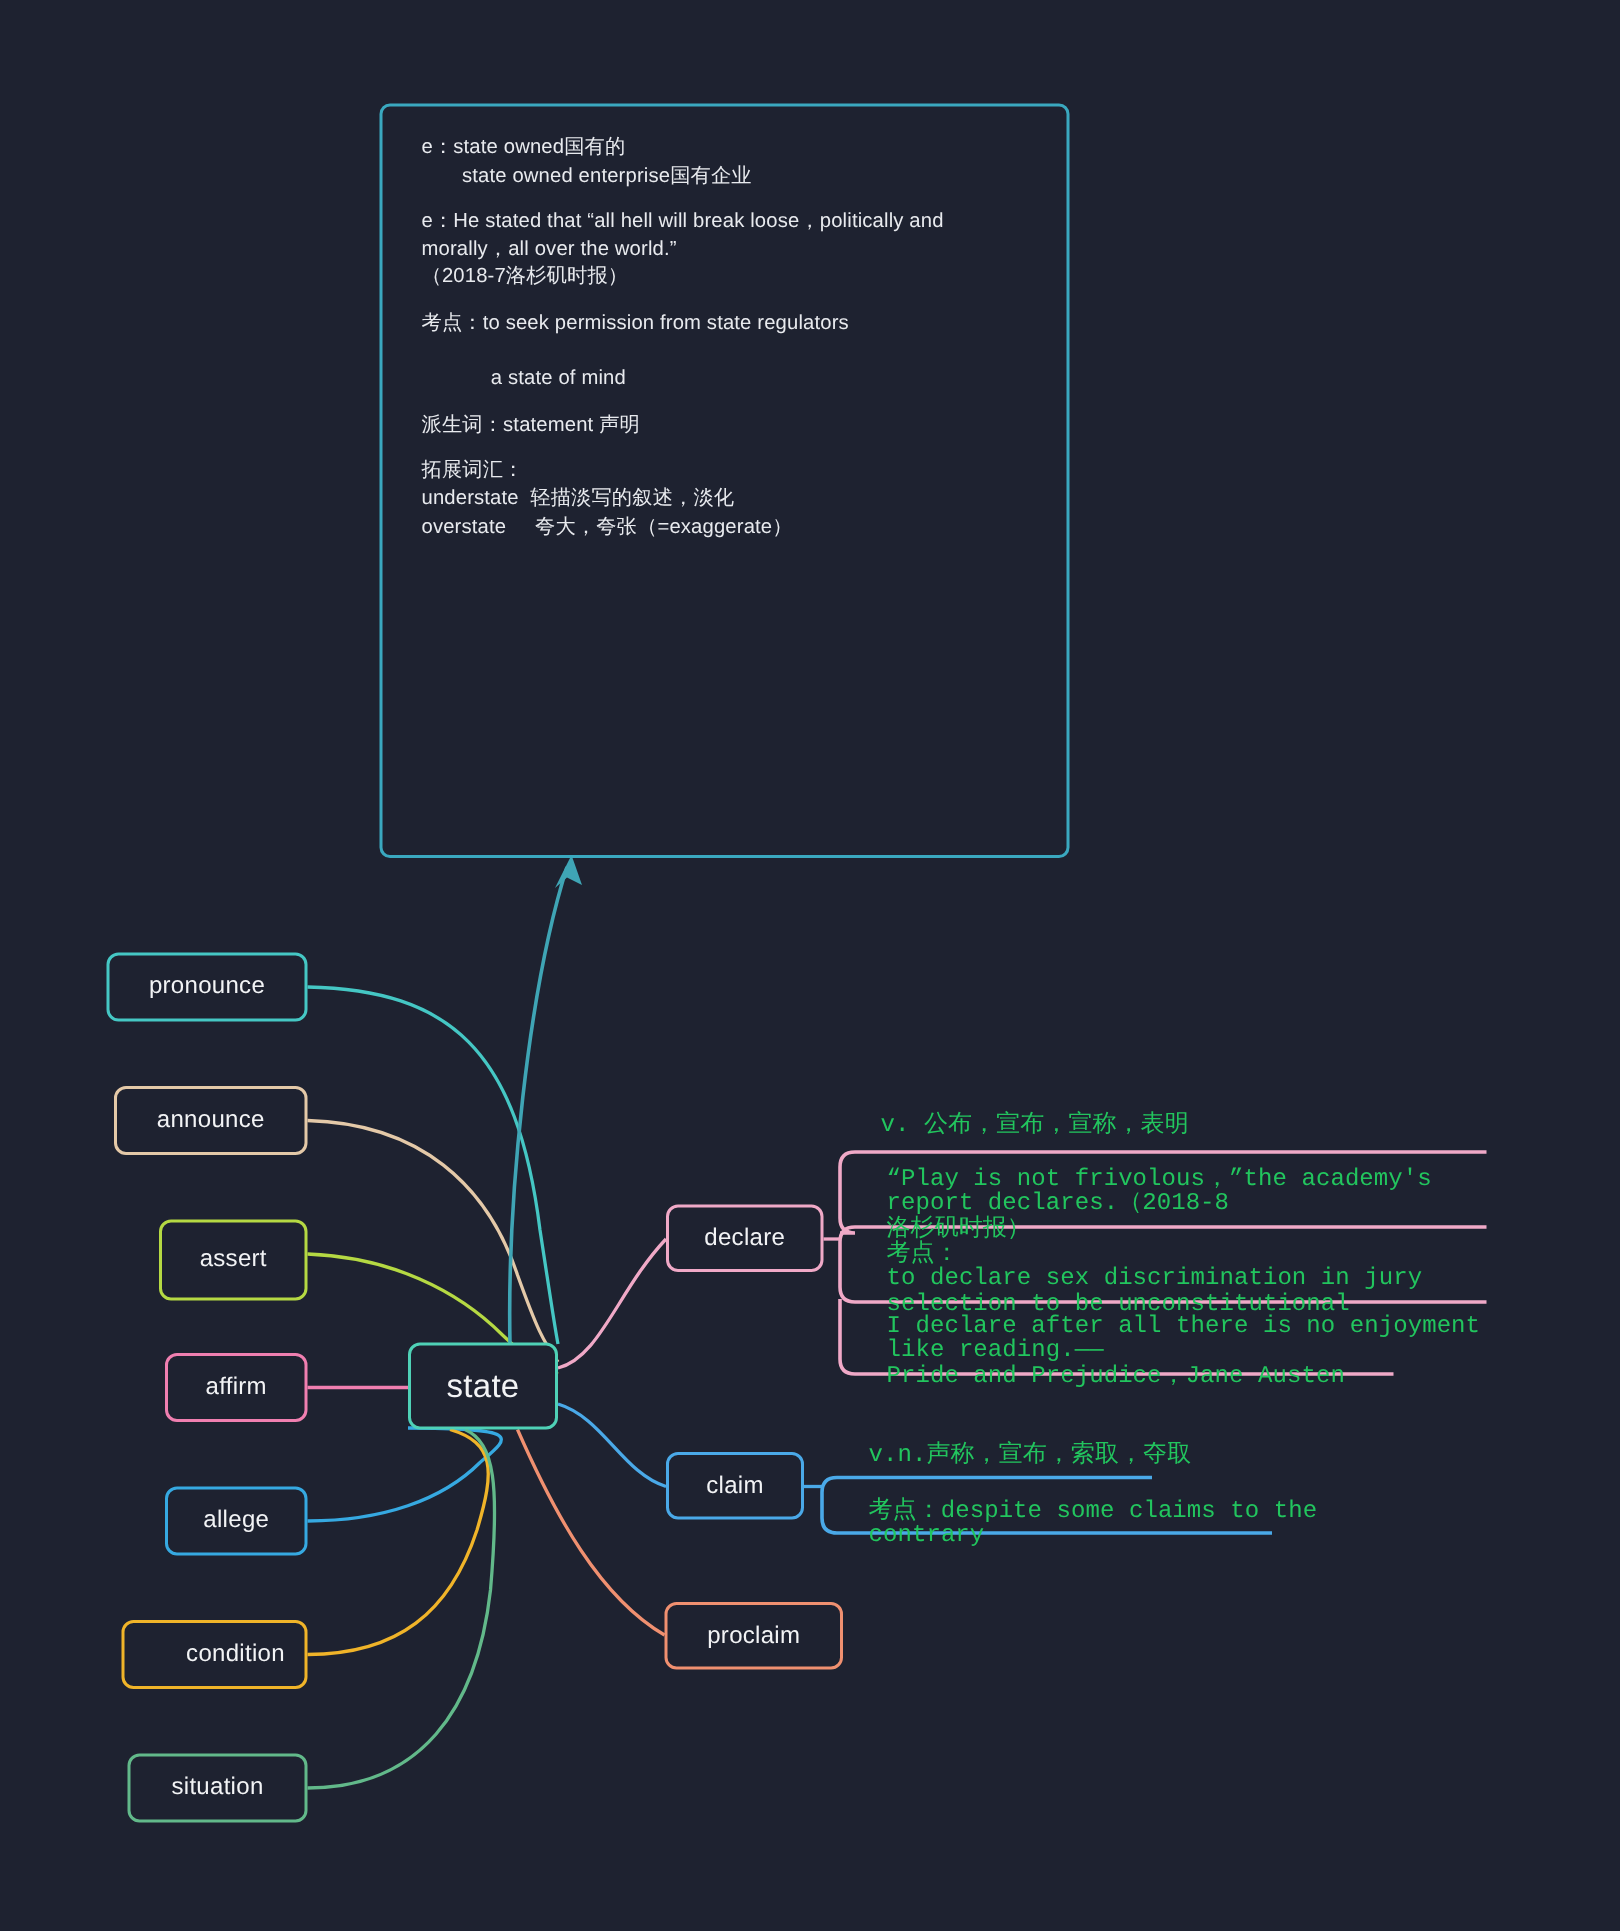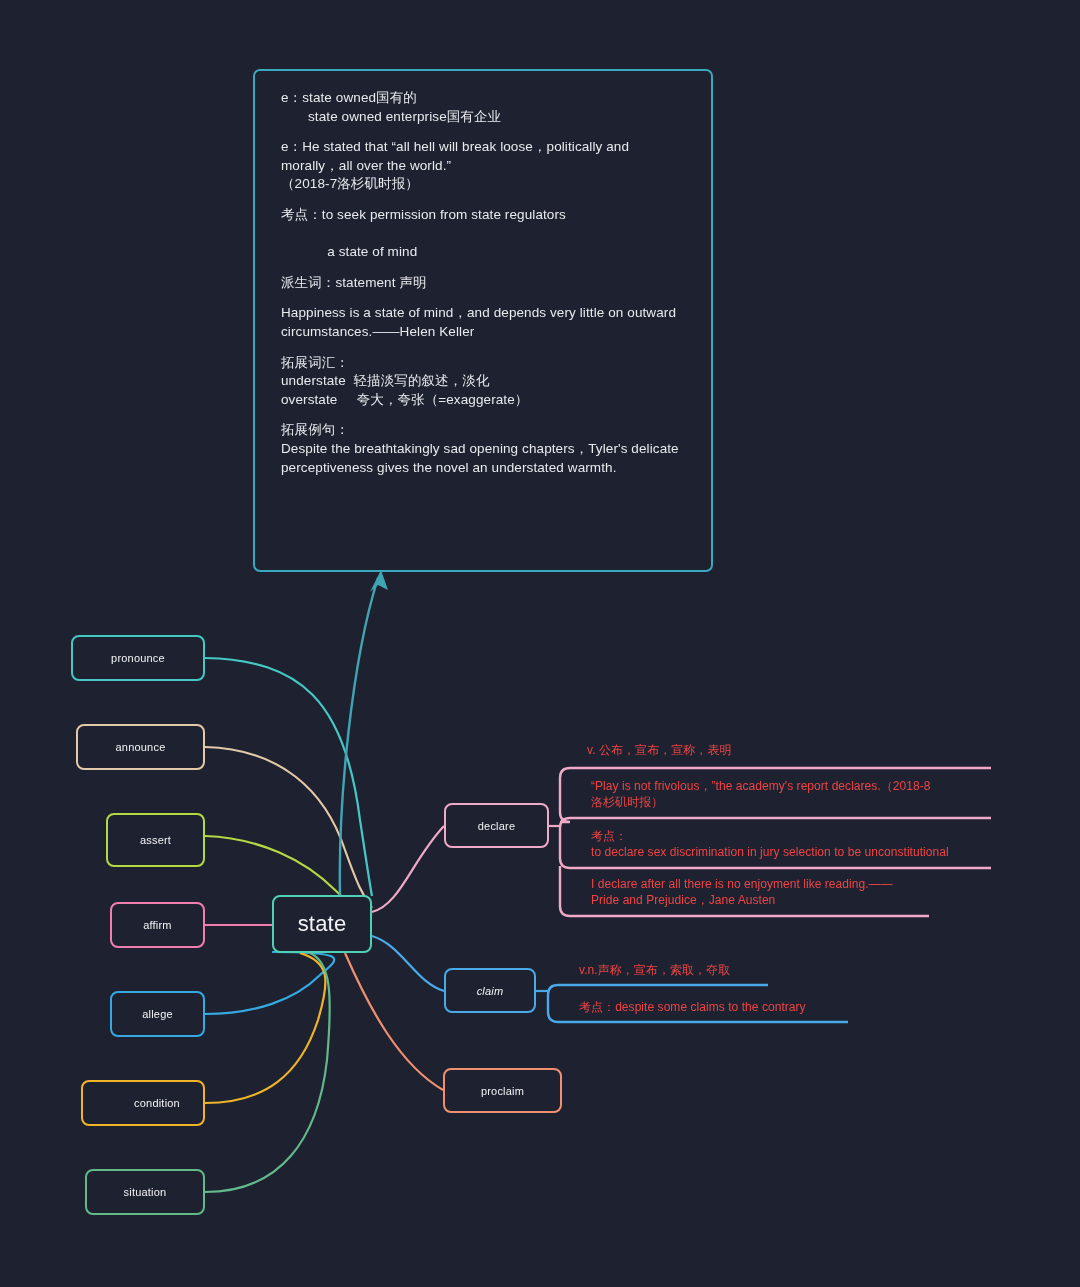--- a/index.html
+++ b/index.html
@@ -49,38 +49,39 @@
   
   .node {
     position: absolute;
     box-sizing: border-box;
     border-radius: 8px;
     background: #1e2230;
     color: #f2f3f5;
     display: flex;
     align-items: center;
     justify-content: center;
-    font-size: 11px;
+    font-size: 16px;
     letter-spacing: .2px;
     border-width: 2px;
     border-style: solid;
   }
   .node.center {
     font-size: 22px;
     border-width: 2px;
   }
 
   
   .ann {
     position: absolute;
-    color: #ef4444;
-    font-size: 12px;
+    color: #22c55e;
+    font-size: 16px;
     line-height: 16.4px;
     white-space: pre-wrap;
     letter-spacing: .05px;
+    font-family: Liberation Mono, monospace;
   }
 </style>
 </head>
 <body>
 
 <div id="canvas" style="background: rgb(30, 34, 48);">
 
   <svg id="edges" viewBox="0 0 1080 1287" xmlns="http://www.w3.org/2000/svg">
 
     <path fill="none" stroke="#45c7c4" stroke-width="2.2" d="M205,658 C300,660 345,700 360,820 C368,872 370,886 372,896"></path>
@@ -109,26 +110,23 @@
 
   <div class="detail-panel" style="border-color: rgb(58, 168, 191);">
     <p class="para">e：state owned国有的
        state owned enterprise国有企业</p>
     <p class="para">e：He stated that “all hell will break loose，politically and morally，all over the world.”
 （2018-7洛杉矶时报）</p>
     <p class="para">考点：to seek permission from state regulators
 
             a state of mind</p>
     <p class="para">派生词：statement 声明</p>
-    <p class="para">Happiness is a state of mind，and depends very little on outward circumstances.——Helen Keller</p>
     <p class="para">拓展词汇：
 understate  轻描淡写的叙述，淡化
 overstate     夸大，夸张（=exaggerate）</p>
-    <p class="para">拓展例句：
-Despite the breathtakingly sad opening chapters，Tyler's delicate perceptiveness gives the novel an understated warmth.</p>
   </div>
 
   <div class="node" id="n-pronounce" style="left: 71px; top: 635px; width: 134px; height: 46px; border-color: rgb(69, 199, 196);">
     <span>pronounce</span>
   </div>
   <div class="node" id="n-announce" style="left: 76px; top: 724px; width: 129px; height: 46px; border-color: rgb(228, 201, 168);">
     <span>announce</span>
   </div>
   <div class="node" id="n-assert" style="left: 106px; top: 813px; width: 99px; height: 54px; border-color: rgb(181, 217, 67);">
     <span>assert</span>
@@ -146,21 +144,21 @@
     <span>situation</span>
   </div>
 
   <div class="node center" id="n-state" style="left: 272px; top: 895px; width: 100px; height: 58px; border-color: rgb(79, 209, 182);">
     <span>state</span>
   </div>
 
   <div class="node" id="n-declare" style="left: 444px; top: 803px; width: 105px; height: 45px; border-color: rgb(240, 169, 199);">
     <span>declare</span>
   </div>
-  <div class="node" id="n-claim" style="left: 444px; top: 968px; width: 92px; height: 45px; border-color: rgb(74, 169, 232); font-style: italic;">
+  <div class="node" id="n-claim" style="left: 444px; top: 968px; width: 92px; height: 45px; border-color: rgb(74, 169, 232);">
     <span>claim</span>
   </div>
   <div class="node" id="n-proclaim" style="left: 443px; top: 1068px; width: 119px; height: 45px; border-color: rgb(240, 144, 112);">
     <span>proclaim</span>
   </div>
 
   <div class="ann" style="left:587px; top:742px; width:400px;">v. 公布，宣布，宣称，表明</div>
   <div class="ann" style="left:591px; top:778px; width:400px;">“Play is not frivolous，”the academy's report declares.（2018-8
 洛杉矶时报）</div>
   <div class="ann" style="left:591px; top:828px; width:400px;">考点：

